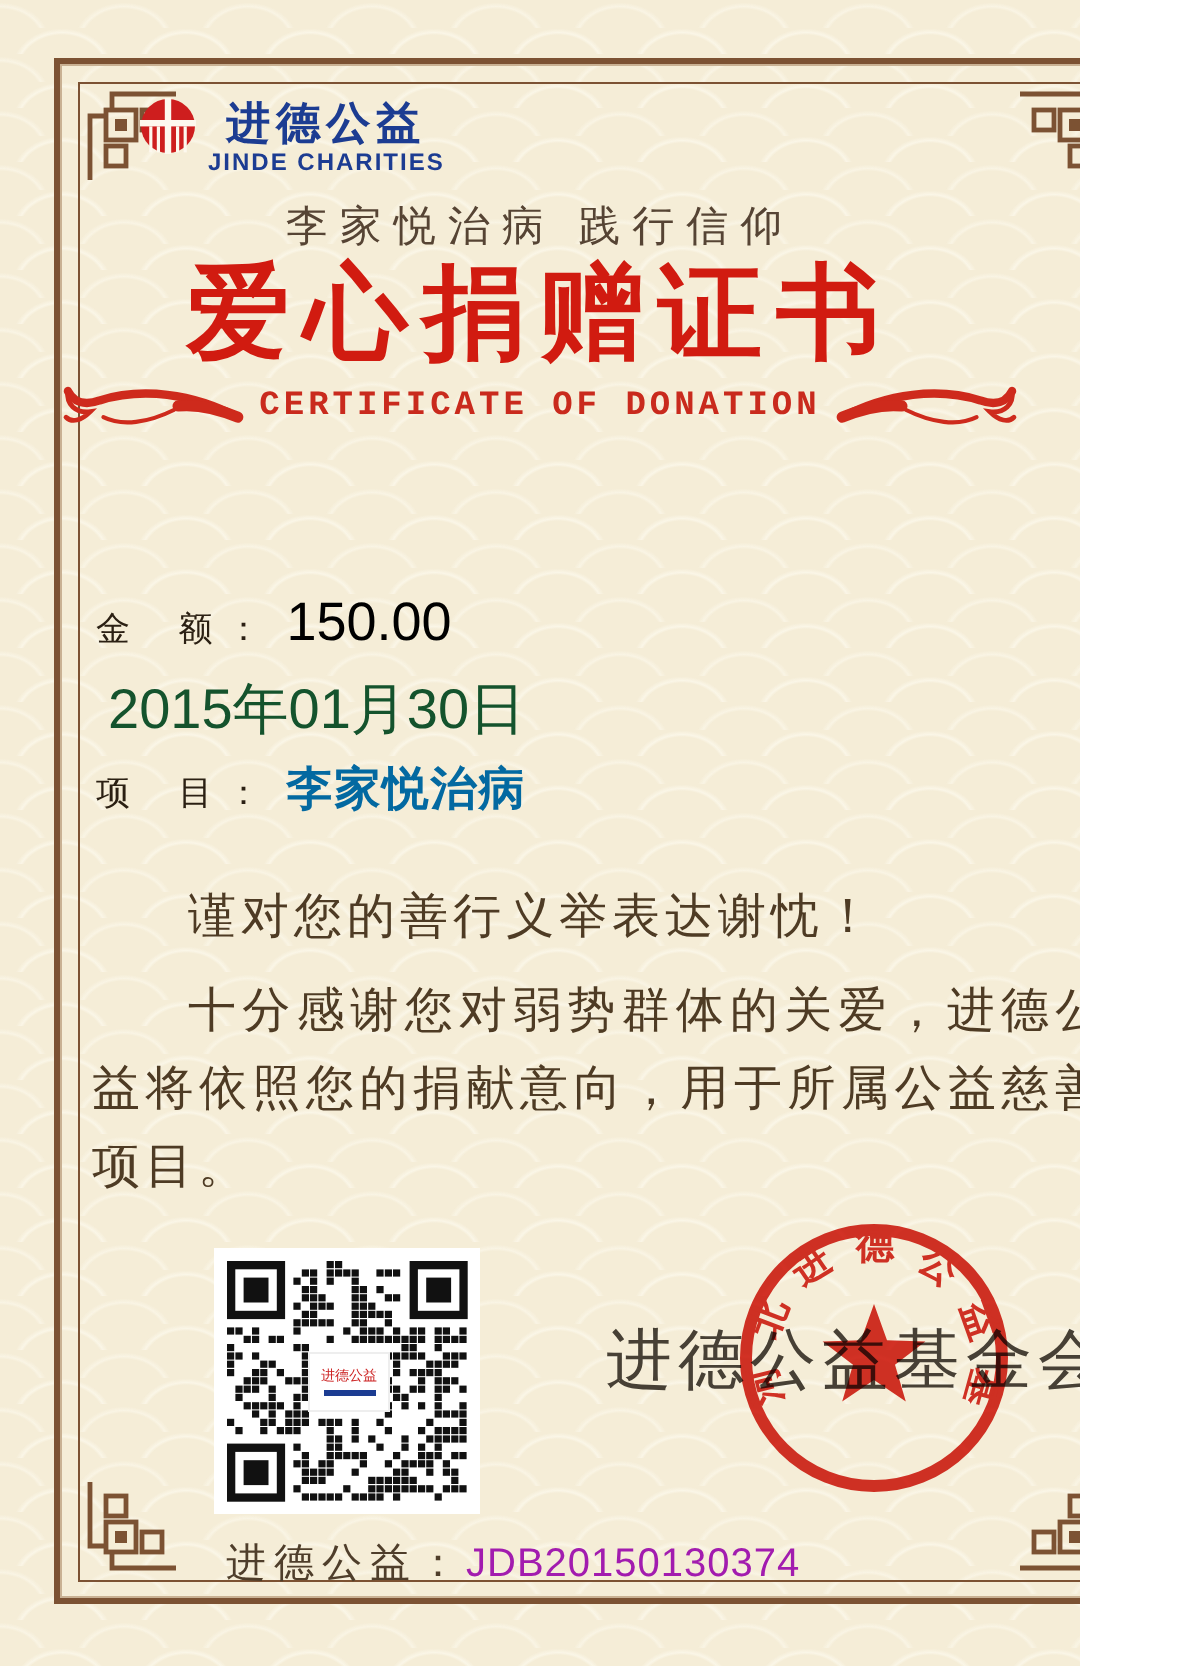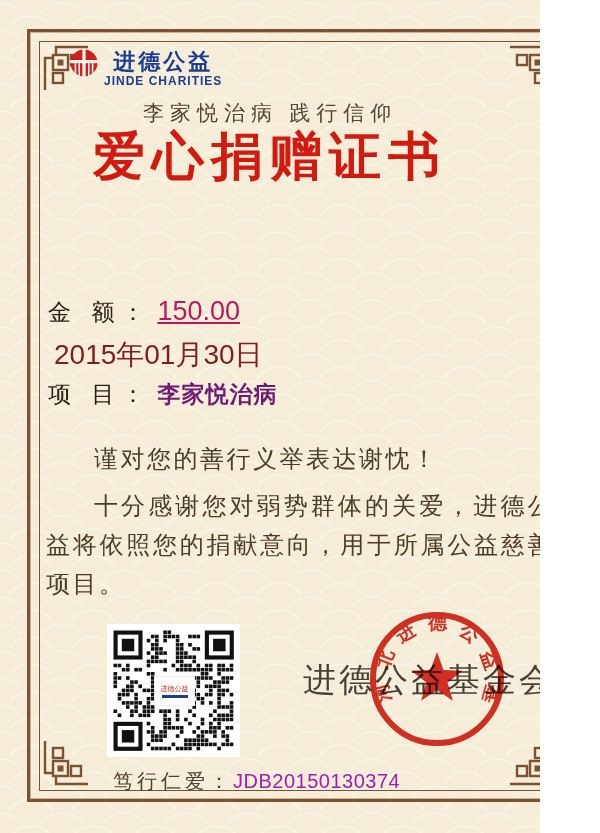--- a/index.html
+++ b/index.html
@@ -30,28 +30,28 @@
   .title{position:absolute;left:0;top:122px;width:100%;text-align:center;margin:0;
     font-family:"Liberation Serif","DejaVu Serif",serif;font-size:52px;font-weight:bold;color:#d11b10;letter-spacing:7px;}
   .subtitle-row{position:absolute;left:0;top:189px;width:100%;display:flex;justify-content:center;align-items:center;gap:7px;}
   .subtitle{font-family:"Liberation Mono","DejaVu Sans Mono",monospace;font-size:17px;font-weight:bold;color:#c92a1d;letter-spacing:2px;}
   .flourish{width:95px;height:28px;}
   .flourish.right{transform:scaleX(-1);}
 
   .recipient{position:absolute;left:48px;top:230px;font-size:25px;font-weight:bold;color:#bf3a28;letter-spacing:3px;}
 
   .f-row{position:absolute;left:48px;display:flex;align-items:baseline;}
-  .f-label{font-family:Liberation Sans, sans-serif;font-size:23px;color:#2b2013;letter-spacing:7px;}
+  .f-label{font-family:Liberation Mono, monospace;font-size:17px;color:#2b2013;letter-spacing:7px;}
   .f-val{margin-left:6px;}
   .row-amount{top:296px;}
   .row-date{top:336px;}
   .row-project{top:379px;justify-content:center;}
-  .val-amount{font-size:27px;color:#be185d;text-decoration:underline;}
-  .val-date{font-size:28px;color:#7f1d1d;}
-  .val-project{font-size:23px;font-weight:600;color:#701a75;letter-spacing:1px;}
+  .val-amount{font-size:27px;color:#000000;}
+  .val-date{font-size:28px;color:#14532d;}
+  .val-project{font-size:23px;font-weight:600;color:#0369a1;letter-spacing:1px;}
 
   .body-text{position:absolute;left:46px;top:440px;width:508px;
     font-family:"Liberation Serif","DejaVu Serif",serif;font-size:24px;color:#4e3b24;
     letter-spacing:2.5px;line-height:39px;text-align:justify;}
   .body-text p{margin:0;text-indent:2em;}
   .body-text p + p{margin-top:8px;}
 
   .qr-box{position:absolute;left:107px;top:624px;width:133px;height:133px;background:#fff;}
   .qr-box svg{position:absolute;left:0;top:0;}
   .qr-center{position:absolute;left:47px;top:52px;width:39px;height:28px;background:#fff;border:1px solid #eee;
@@ -129,20 +129,39 @@
       </g>
     </svg>
     <div class="logo-txt">
       <div class="logo-cn">进德公益</div>
       <div class="logo-en">JINDE CHARITIES</div>
     </div>
   </div>
 
   <div class="slogan">李家悦治病  践行信仰</div>
   <h1 class="title">爱心捐赠证书</h1>
+  <div class="subtitle-row">
+    <svg class="flourish" viewBox="0 0 95 30">
+      <g stroke="#ce2a1c" fill="none" stroke-linecap="round">
+        <path d="M94,21 C70,8 42,5 20,12 C12,15 6,13 3,7" stroke-width="4.5"></path>
+        <path d="M3,7 C2,14 7,19 15,18 C10,23 5,24 2,21" stroke-width="2.6"></path>
+        <path d="M60,17 C46,24 32,26 22,21" stroke-width="2.2"></path>
+        <path d="M94,21 C82,16 72,14 62,15" stroke-width="6"></path>
+      </g>
+    </svg>
+    <span class="subtitle">CERTIFICATE OF DONATION</span>
+    <svg class="flourish right" viewBox="0 0 95 30">
+      <g stroke="#ce2a1c" fill="none" stroke-linecap="round">
+        <path d="M94,21 C70,8 42,5 20,12 C12,15 6,13 3,7" stroke-width="4.5"></path>
+        <path d="M3,7 C2,14 7,19 15,18 C10,23 5,24 2,21" stroke-width="2.6"></path>
+        <path d="M60,17 C46,24 32,26 22,21" stroke-width="2.2"></path>
+        <path d="M94,21 C82,16 72,14 62,15" stroke-width="6"></path>
+      </g>
+    </svg>
+  </div>
 
 
   <div class="f-row row-amount">
     <span class="f-label">金 额：</span>
     <span class="f-val val-amount">150.00</span>
   </div>
   <div class="f-row row-date">
     <span class="f-val val-date">2015年01月30日</span>
   </div>
   <div class="f-row row-project">
@@ -458,17 +477,17 @@
   <svg class="seal" viewBox="-71 -71 142 142">
     <circle cx="0" cy="0" r="64" fill="none" stroke="#d5261b" stroke-width="6"></circle>
     <path id="sealArc" d="M -45.3,21.1 A 50,50 0 1 1 45.3,21.1" fill="none"></path>
     <text font-size="19" fill="#d5261b" font-weight="bold" font-family="Liberation Serif, serif">
       <textPath href="#sealArc" startOffset="0" textLength="262" lengthAdjust="spacing">河北进德公益基金会</textPath>
     </text>
     <polygon fill="#d5261b" points="0,-27 6.5,-8.9 25.7,-8.3 10.5,3.4 15.9,21.8 0,11 -15.9,21.8 -10.5,3.4 -25.7,-8.3 -6.5,-8.9"></polygon>
   </svg>
 
   <div class="footer">
-    <span class="footer-label">笃行仁爱：</span>
+    <span class="footer-label">进德公益：</span>
     <span class="footer-num">JDB20150130374</span>
   </div>
 
 </div>
 
 </body></html>

